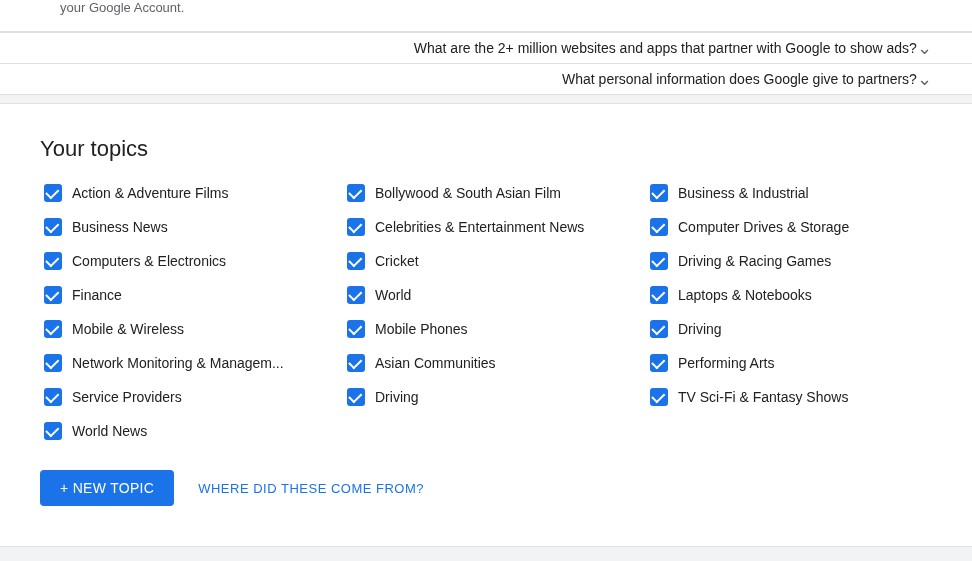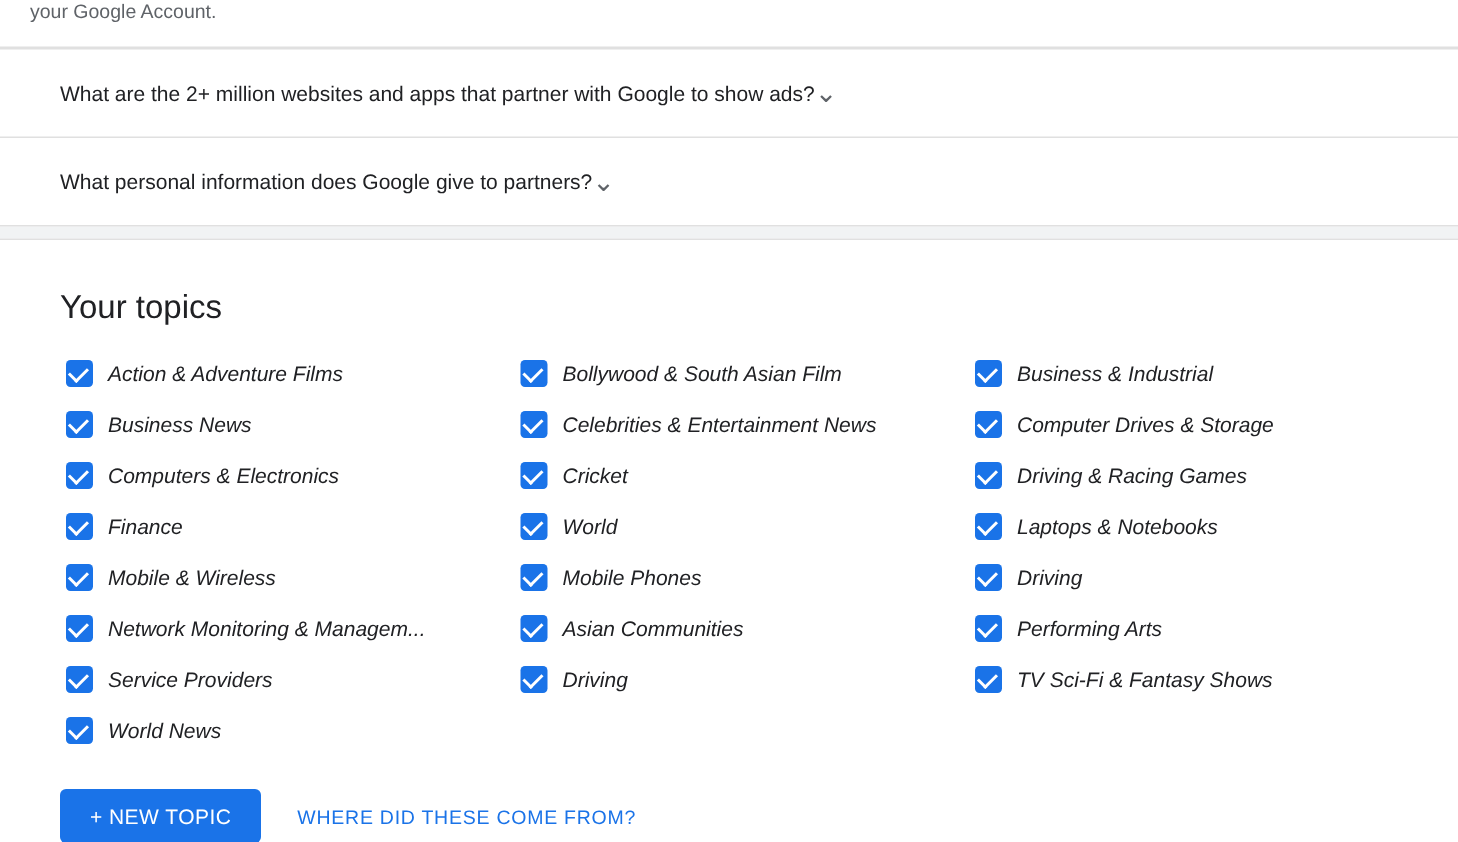--- a/index.html
+++ b/index.html
@@ -13,24 +13,24 @@
       max-width: 972px;
       margin: 0 auto;
       background: #f1f3f4;
     }
     .faq-section {
       background: #fff;
       border-top: 1px solid #e0e0e0;
     }
     .faq-item {
       border-bottom: 1px solid #e0e0e0;
-      padding: 18px 40px;
-      display: flex;
-      align-items: center;
-      justify-content: flex-start;
+      padding: 4px 40px;
+      display: flex;
+      align-items: center;
+      justify-content: flex-end;
       cursor: pointer;
     }
     .faq-question {
       font-size: 14px;
       color: #202124;
     }
     .chevron-icon {
       color: #5f6368;
       font-size: 18px;
       flex-shrink: 0;
@@ -45,21 +45,20 @@
     .topics-title {
       font-size: 22px;
       font-weight: 400;
       color: #202124;
       margin-bottom: 16px;
     }
     .topics-grid {
       display: grid;
       grid-template-columns: repeat(3, 1fr);
       gap: 17px;
-      font-style: italic;
     }
     .topic-col {
       display: flex;
       flex-direction: column;
       gap: 4px;
     }
     .topic-item {
       display: flex;
       align-items: center;
       gap: 10px;
@@ -108,21 +107,21 @@
     .where-link {
       color: #1a73e8;
       font-size: 13px;
       font-weight: 500;
       cursor: pointer;
       text-decoration: none;
       letter-spacing: 0.5px;
     }
     .top-partial {
       background: #fff;
-      padding: 0 20px 16px;
+      padding: 0 60px 16px;
       font-size: 13px;
       color: #5f6368;
       border-bottom: 1px solid #e0e0e0;
     }
   </style>
 </head>
 <body>
 
 <div class="page-wrapper">
 

